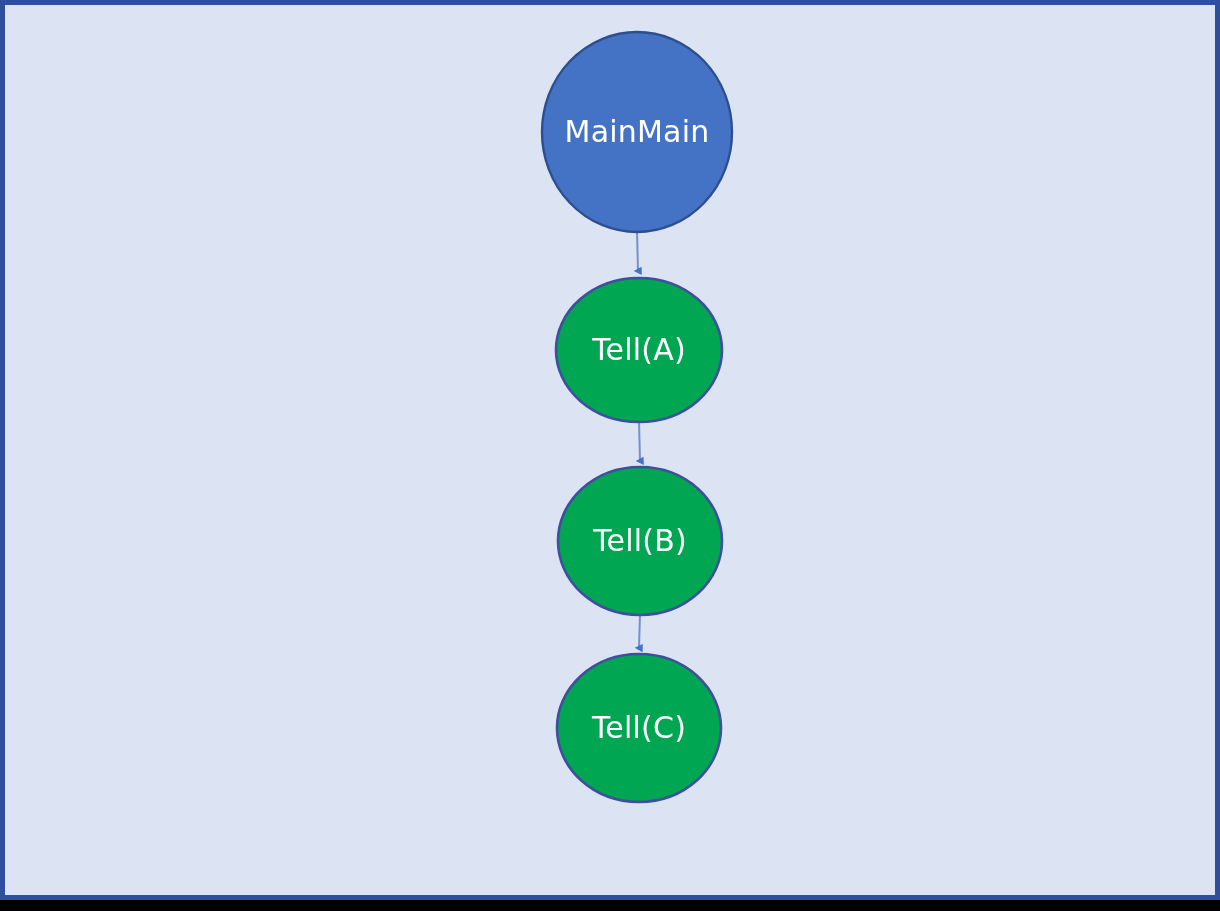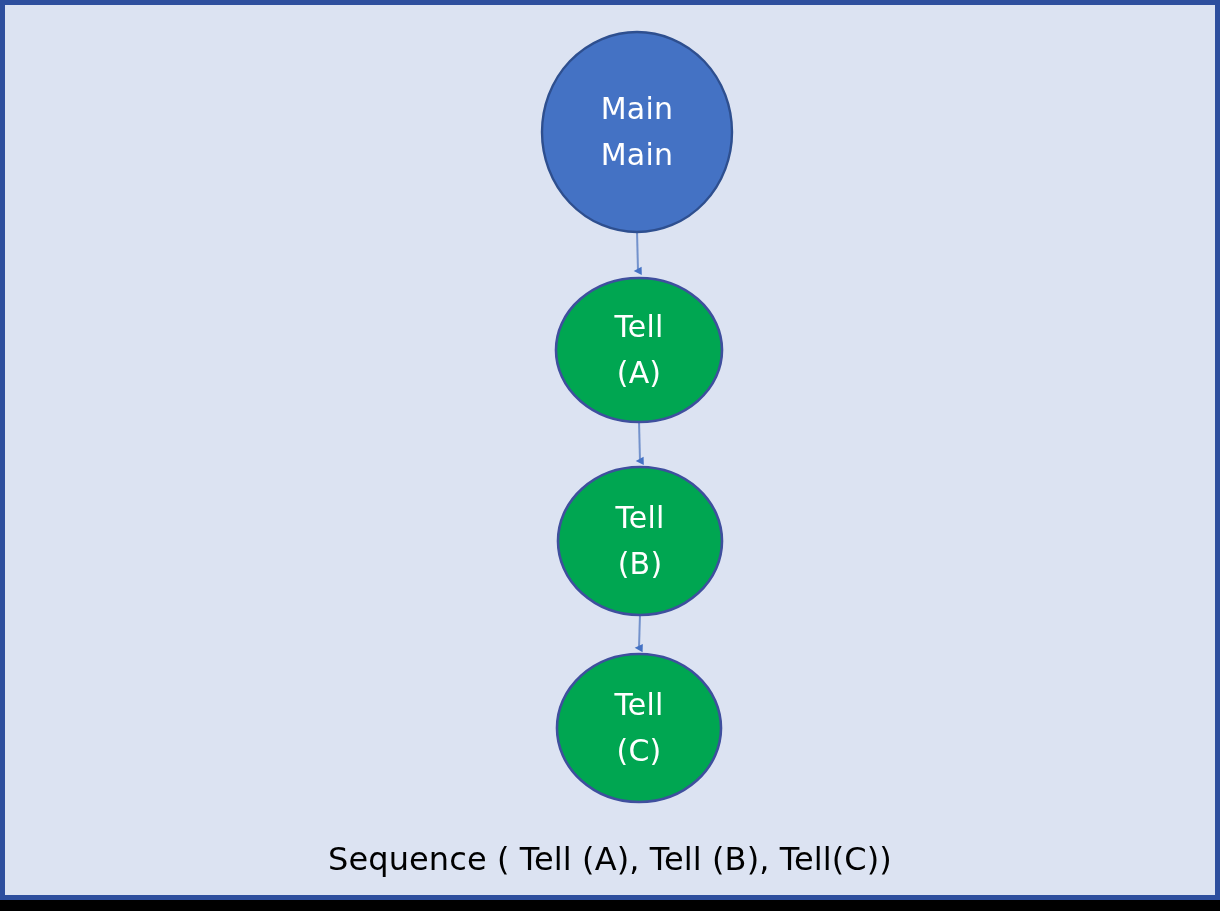--- a/index.html
+++ b/index.html
@@ -39,21 +39,21 @@
   .diagram-svg {
     position: absolute;
     left: 0;
     top: 0;
     width: 1220px;
     height: 911px;
   }
   .node-label {
     position: absolute;
     display: flex;
-    flex-direction: column;
+    flex-direction: row;
     align-items: center;
     justify-content: center;
     color: #ffffff;
     font-size: 30px;
     line-height: 1.52;
     letter-spacing: 0.2px;
     text-align: center;
     white-space: pre;
     pointer-events: none;
   }
@@ -111,17 +111,16 @@
   <div class="node-label" style="left:558px; top:467px; width:164px; height:148px;">
     <span>Tell</span>
     <span>(B)</span>
   </div>
 
   <div class="node-label" style="left:557px; top:654px; width:164px; height:148px;">
     <span>Tell</span>
     <span>(C)</span>
   </div>
 
-  <div class="caption">Sequence ( Tell (A), Tell (B), Tell(C))</div>
 
   <div class="bottom-bar"></div>
 
 </div>
 
 </body></html>

